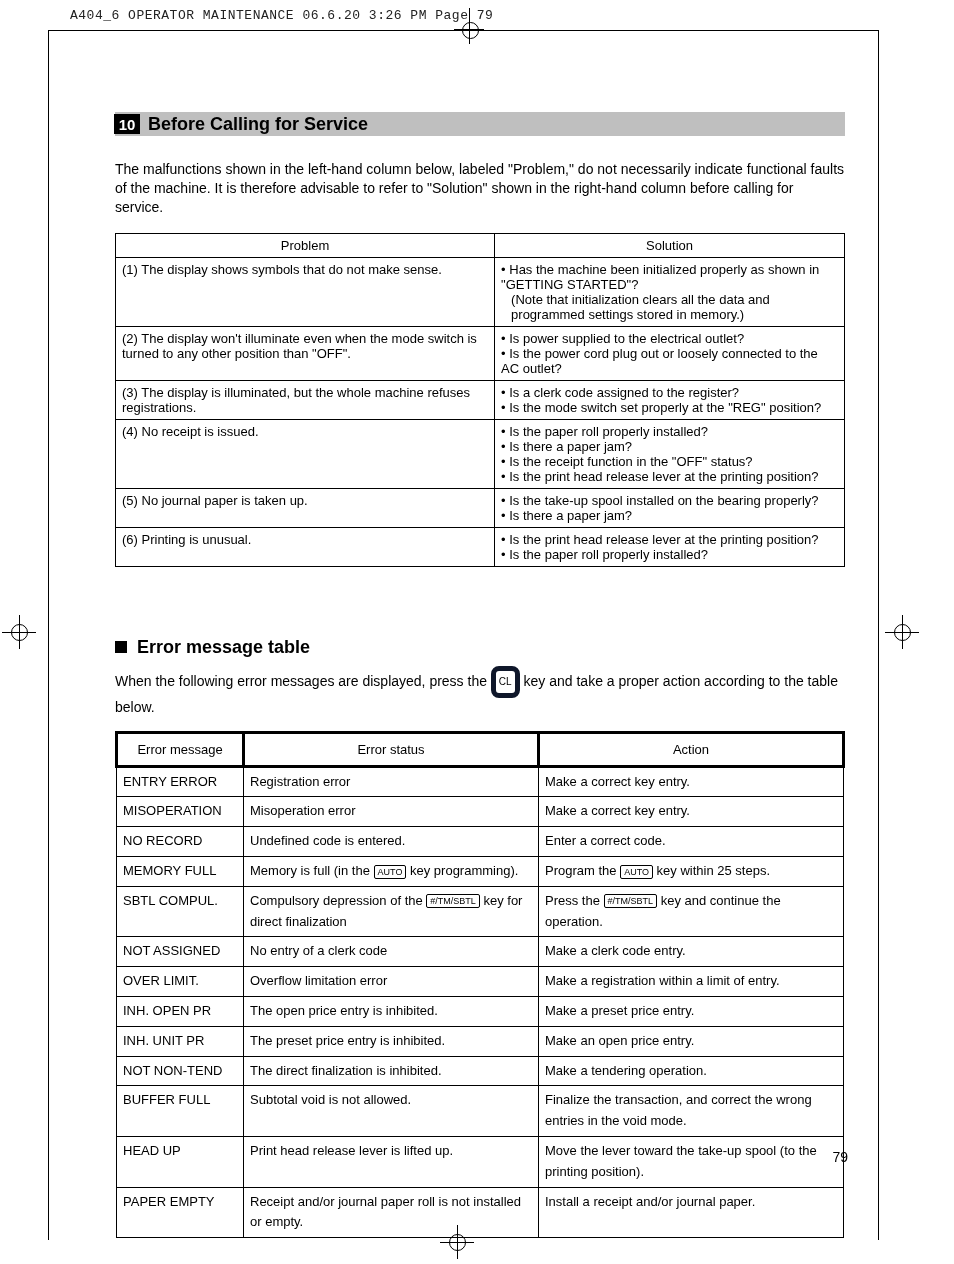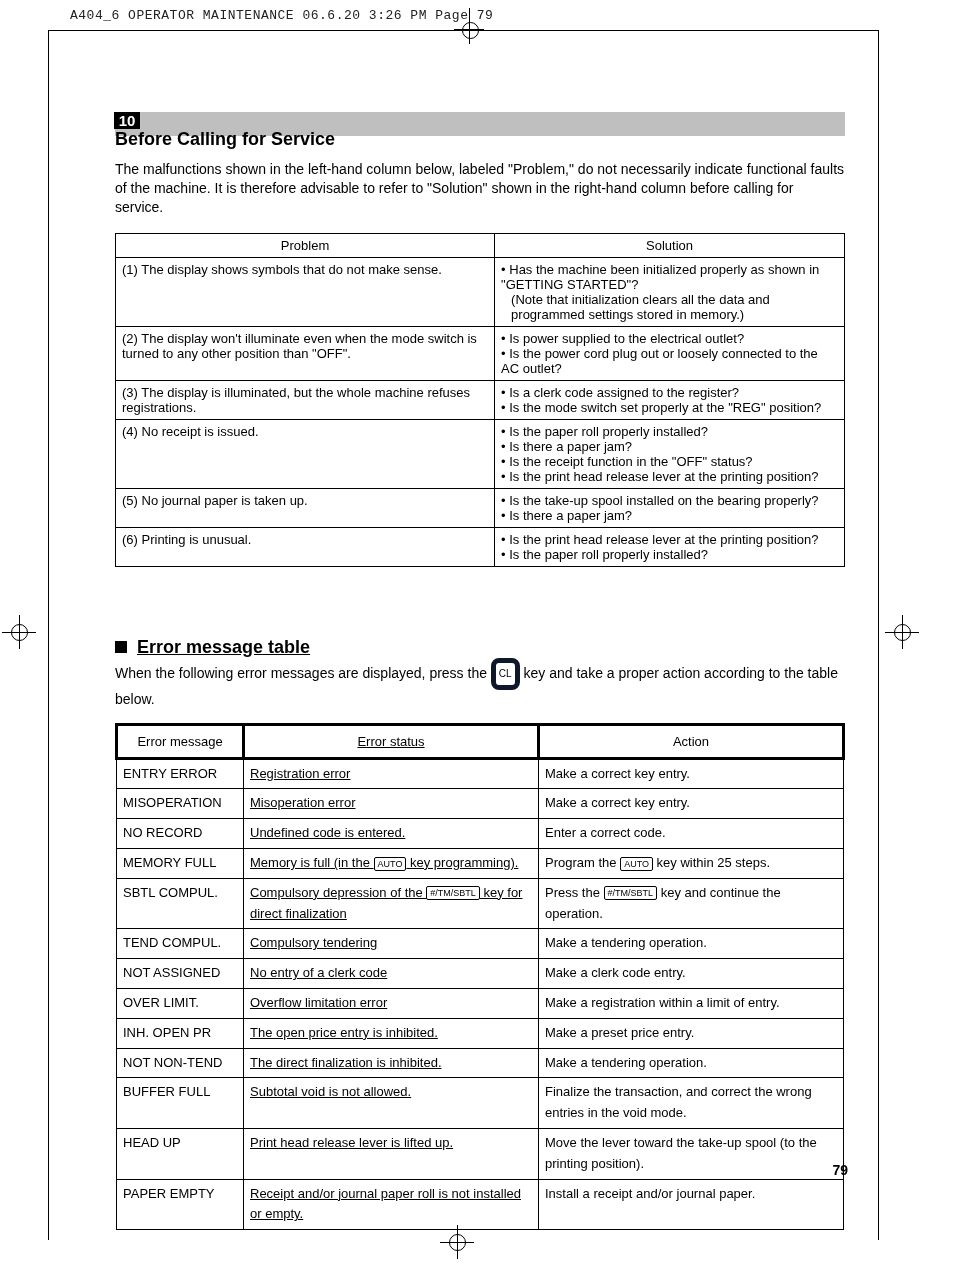--- a/index.html
+++ b/index.html
@@ -80,24 +80,24 @@
   .reg-side .hline { position:absolute; top:17px; left:0; width:34px; height:1px; background:#000; }
   .reg-side .vline { position:absolute; left:17px; top:0; width:1px; height:34px; background:#000; }
   .content {
     position: absolute;
     top: 112px;
     left: 115px;
     width: 730px;
   }
   .section-head {
     display: flex;
+    align-items: center;
     background: #bfbfbf;
     height: 24px;
     margin-bottom: 24px;
-    flex-direction: column;
   }
   .section-num {
     background: #000;
     color: #fff;
     font-weight: bold;
     font-size: 15px;
     width: 26px;
     height: 20px;
     display: flex;
     align-items: center;
@@ -137,22 +137,21 @@
   }
   table.troubleshoot td ul li::before {
     content: "• ";
   }
   .sub-section {
     margin-top: 70px;
   }
   .sub-head {
     display: flex;
     align-items: center;
-    margin-bottom: 0;
-    text-decoration: underline;
+    margin-bottom: 8px;
   }
   .sub-bullet {
     width: 12px; height: 12px; background: #000; margin-right: 10px;
   }
   .sub-title {
     font-weight: bold;
     font-size: 18px;
   }
   .sub-intro {
     font-size: 14px;
@@ -200,27 +199,27 @@
     border:1px solid #000;
     border-radius:2px;
     font-size:9px;
     padding: 0 3px;
     vertical-align: middle;
     line-height: 12px;
     height:12px;
   }
   .page-num {
     position: absolute;
-    bottom: 86px;
+    bottom: 99px;
     right: 106px;
-    font-weight: bold;
+    font-weight: normal;
     font-size: 14px;
   }
   .col-em { width: 112px; }
-  .col-es { width: 280px; text-decoration: underline; }
+  .col-es { width: 280px; }
   .reg-bottom {
     position:absolute;
     left: 440px;
     bottom: 5px;
     width:34px; height:34px;
   }
   .reg-bottom .circ {
     position:absolute; left:9px; top:9px; width:15px; height:15px;
     border:1px solid #000; border-radius:50%;
   }
@@ -368,38 +367,38 @@
               <td class="col-em">MEMORY FULL</td>
               <td class="col-es">Memory is full (in the <span class="keycap">AUTO</span> key programming).</td>
               <td>Program the <span class="keycap">AUTO</span> key within 25 steps.</td>
             </tr>
             <tr>
               <td class="col-em">SBTL COMPUL.</td>
               <td class="col-es">Compulsory depression of the <span class="keycap">#/TM/SBTL</span> key for direct finalization</td>
               <td>Press the <span class="keycap">#/TM/SBTL</span> key and continue the operation.</td>
             </tr>
             <tr>
-              <td class="col-em">TEND COMPUL.</td>
-              <td class="col-es">Compulsory tendering</td>
-              <td>Make a tendering operation.</td>
-            </tr>
-            <tr>
               <td class="col-em">NOT ASSIGNED</td>
               <td class="col-es">No entry of a clerk code</td>
               <td>Make a clerk code entry.</td>
             </tr>
             <tr>
               <td class="col-em">OVER LIMIT.</td>
               <td class="col-es">Overflow limitation error</td>
               <td>Make a registration within a limit of entry.</td>
             </tr>
             <tr>
               <td class="col-em">INH. OPEN PR</td>
               <td class="col-es">The open price entry is inhibited.</td>
               <td>Make a preset price entry.</td>
+            </tr>
+            <tr>
+              <td class="col-em">INH. UNIT PR</td>
+              <td class="col-es">The preset price entry is inhibited.</td>
+              <td>Make an open price entry.</td>
             </tr>
             <tr>
               <td class="col-em">NOT NON-TEND</td>
               <td class="col-es">The direct finalization is inhibited.</td>
               <td>Make a tendering operation.</td>
             </tr>
             <tr>
               <td class="col-em">BUFFER FULL</td>
               <td class="col-es">Subtotal void is not allowed.</td>
               <td>Finalize the transaction, and correct the wrong entries in the void mode.</td>

